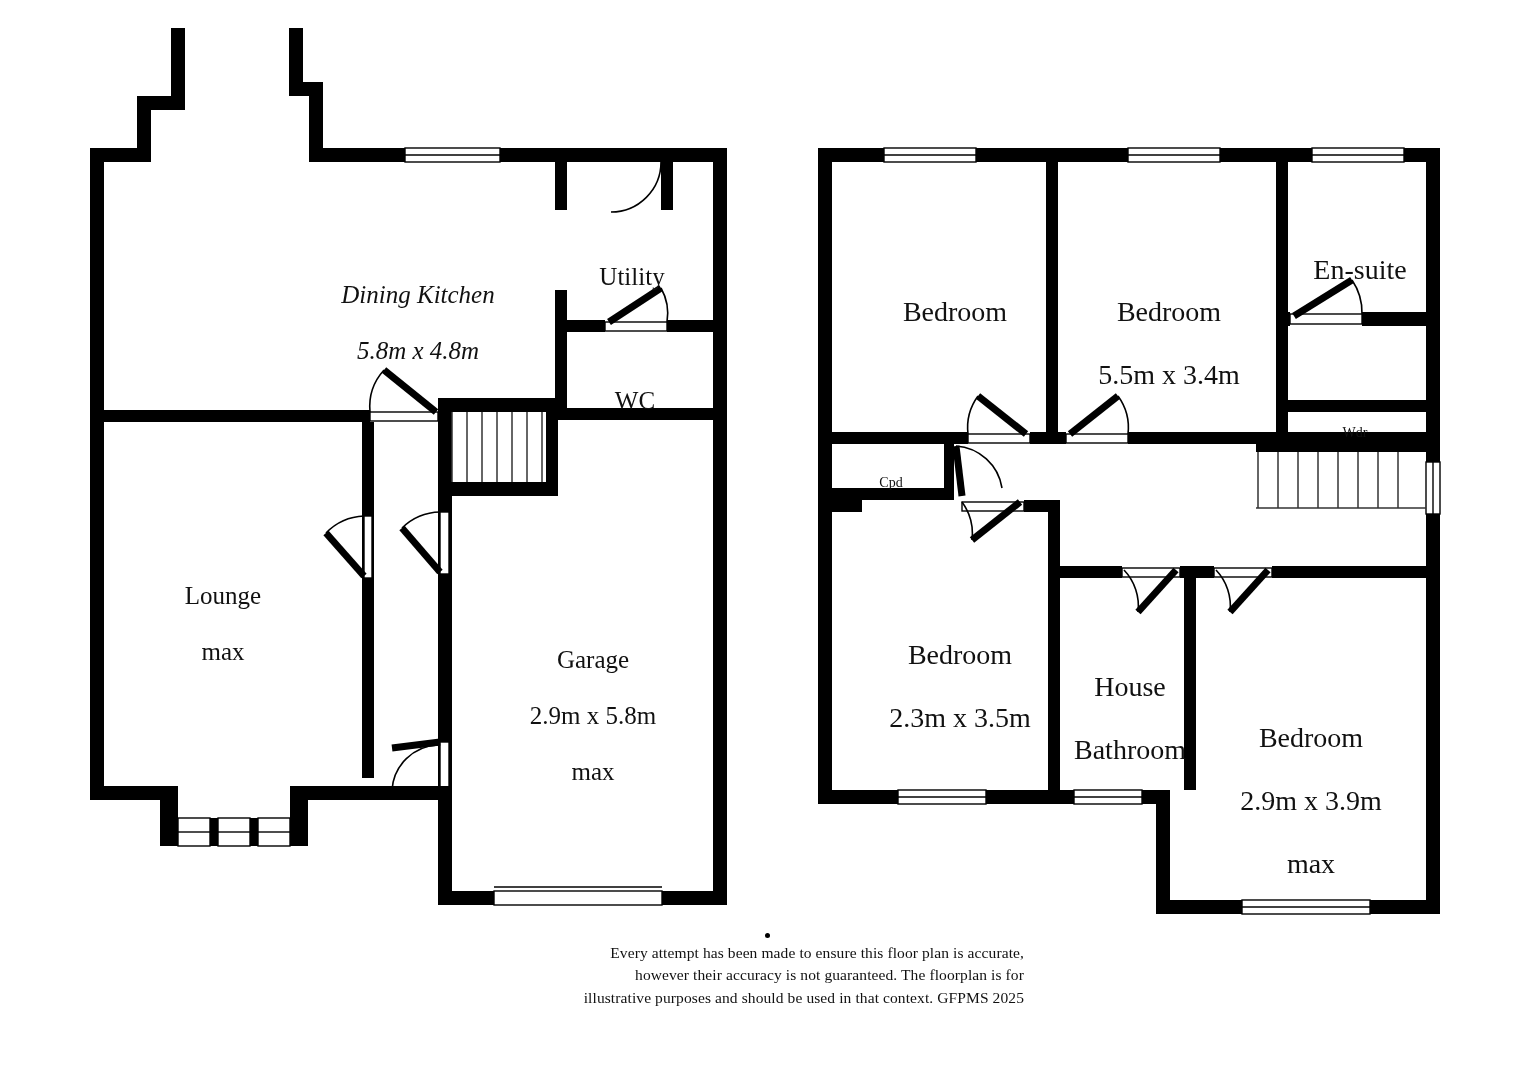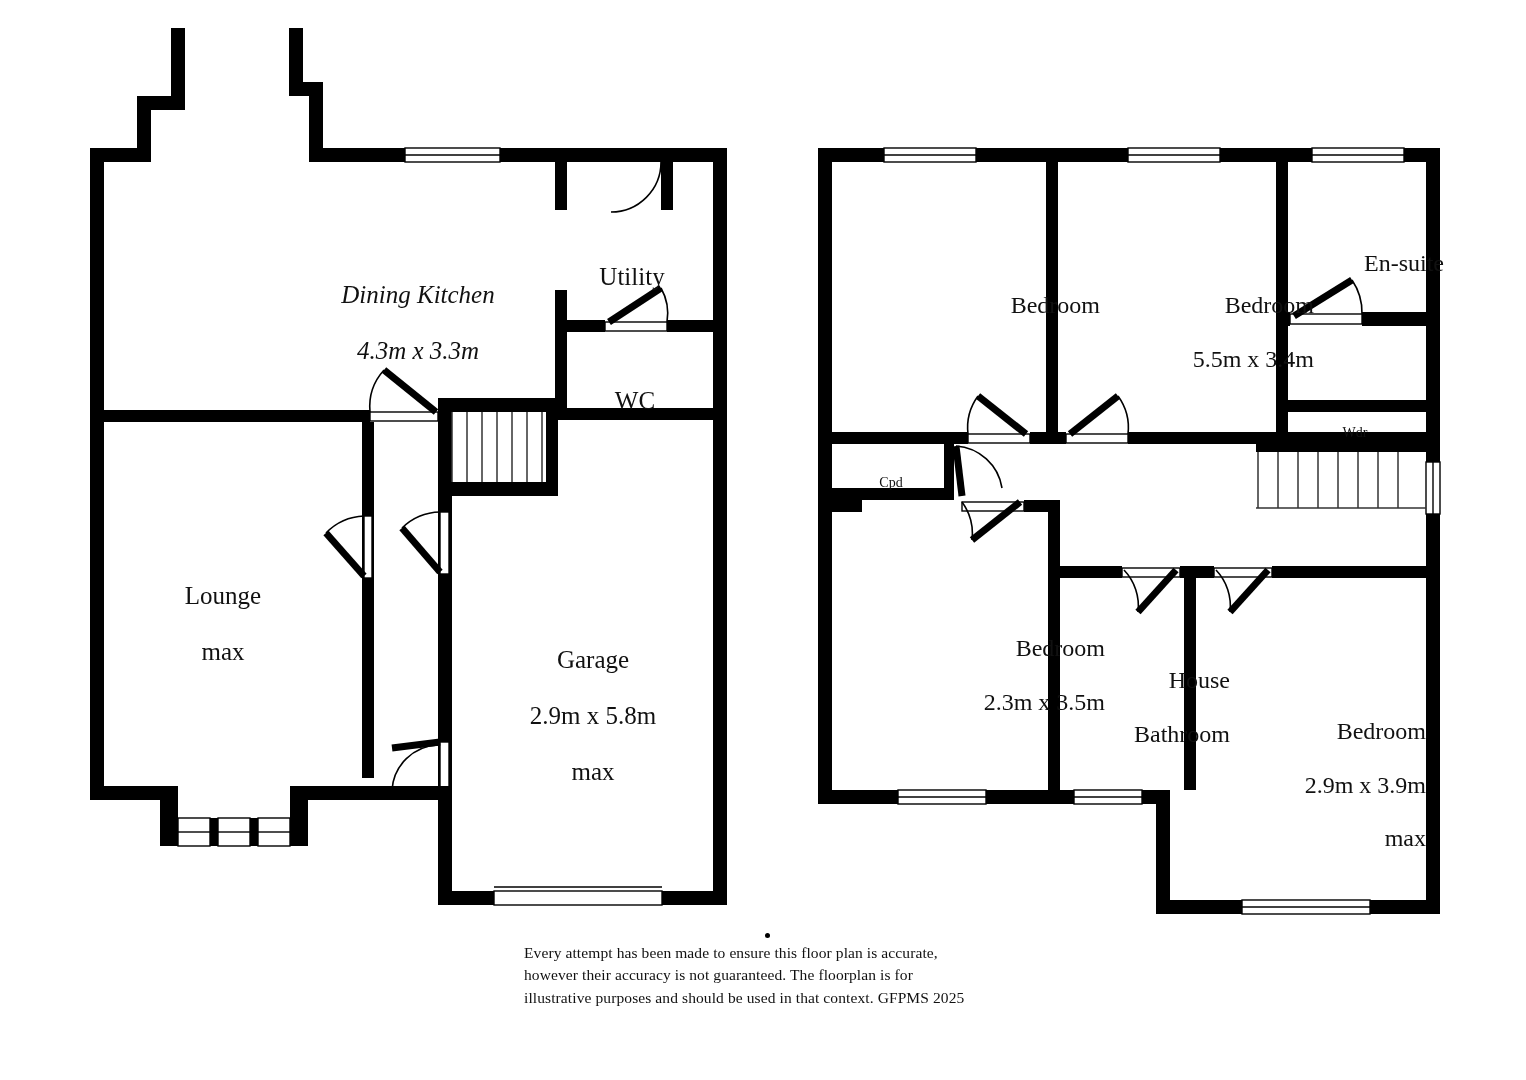--- a/index.html
+++ b/index.html
@@ -38,33 +38,33 @@
   .roomlabel {
     position: absolute;
     text-align: center;
     color: #111111;
     font-family: "Liberation Serif", "DejaVu Serif", serif;
     line-height: 1.12;
     white-space: pre-line;
     pointer-events: none;
   }
   .rl-big   { font-size: 25px; }
-  .rl-mid   { font-size: 24px; text-align: right; }
+  .rl-mid   { font-size: 28px; }
   .rl-small { font-size: 14px; }
 
   #disclaimer {
     position: absolute;
     left: 524px;
     top: 942px;
     width: 500px;
     font-family: "Liberation Serif", "DejaVu Serif", serif;
     font-size: 15.5px;
     line-height: 1.45;
     color: #111111;
-    text-align: left;
+    text-align: right;
     letter-spacing: 0.1px;
   }
   #dot {
     position: absolute;
     left: 765px;
     top: 933px;
     width: 5px;
     height: 5px;
     background: #000;
     border-radius: 50%;
@@ -293,21 +293,21 @@
       <rect class="wall" x="1156" y="900" width="86" height="14"></rect>
       <rect class="winbox" x="1242" y="900" width="128" height="14"></rect>
       <line class="winline" x1="1242" y1="907" x2="1370" y2="907"></line>
       <rect class="wall" x="1370" y="900" width="70" height="14"></rect>
 
     </g>
   </svg>
 
   <div class="roomlabel rl-big" style="left:248px; top:253px; width:340px;font-style:italic;">
     <div>Dining Kitchen</div>
-    <div>4.3m x 3.3m</div>
+    <div>5.8m x 4.8m</div>
   </div>
 
   <div class="roomlabel rl-big" style="left:552px; top:235px; width:160px;">
     <div>Utility</div>
   </div>
 
   <div class="roomlabel rl-big" style="left:570px; top:359px; width:130px;">
     <div>WC</div>
   </div>
 

